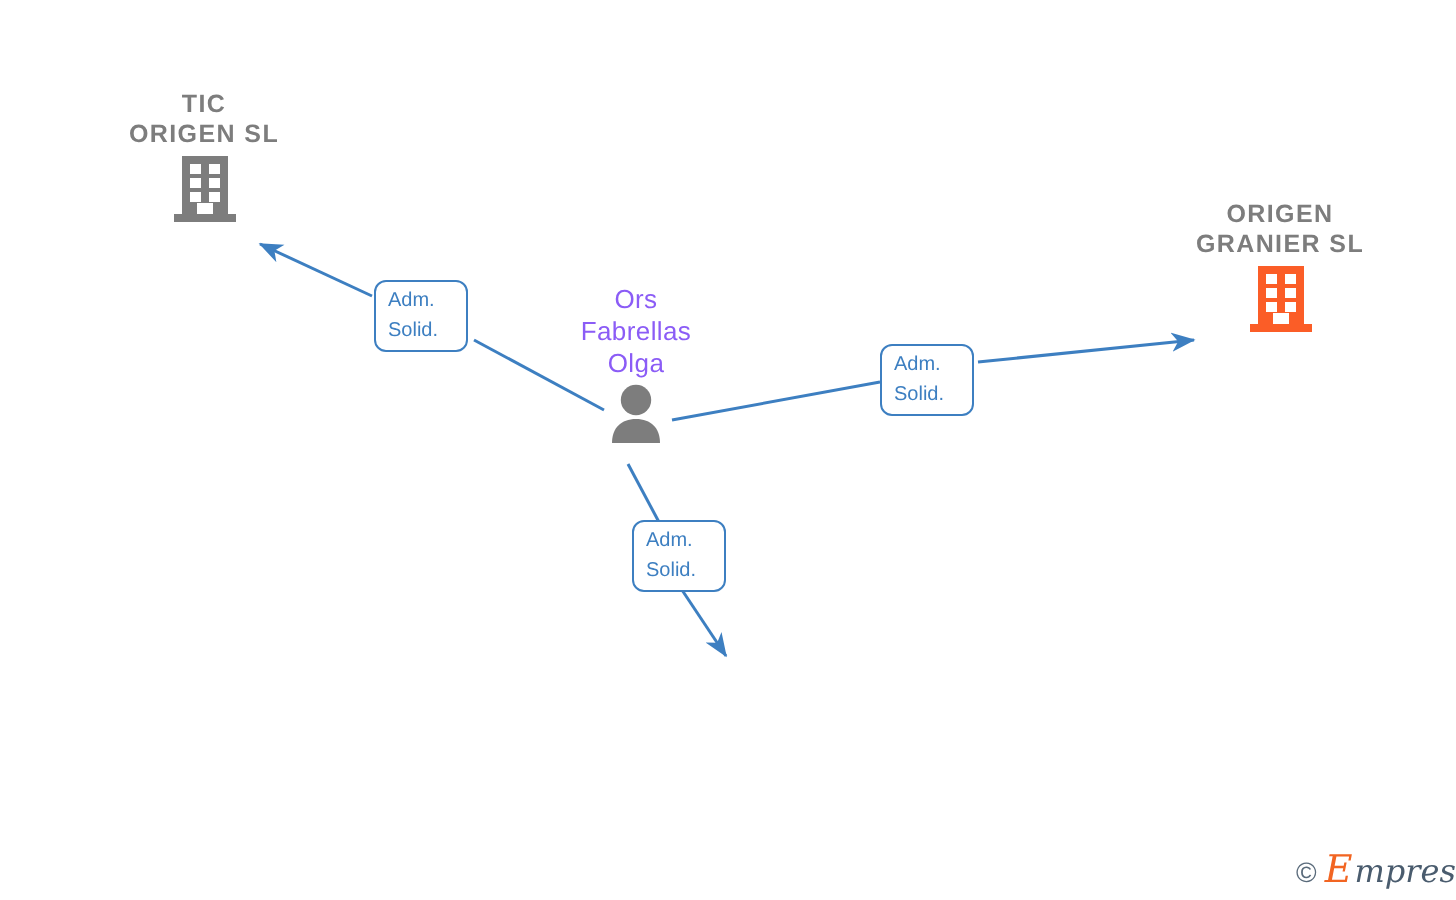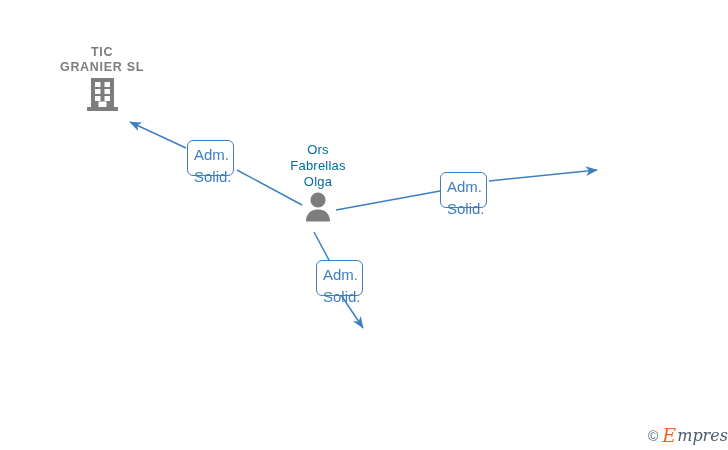--- a/index.html
+++ b/index.html
@@ -33,33 +33,33 @@
     color: #7d7d7d;
     font-size: 12.5px;
     letter-spacing: 0.7px;
     white-space: pre-line;
     font-weight: bold;
   }
   .node-label.person {
     font-weight: normal;
     letter-spacing: 0.2px;
     font-size: 13px;
-    color: #0369a1;
+    color: #8b5cf6;
   }
   .node-icon {
     display: block;
     margin: 0 auto;
   }
   .edge-label {
     position: absolute;
     border: 1.6px solid #3d7fc1;
     border-radius: 6px;
     background: #ffffff;
     color: #3d7fc1;
-    font-size: 15px;
+    font-size: 10px;
     line-height: 1.45;
     padding: 3px 6px 16px 6px;
     text-align: left;
     white-space: pre-line;
     box-sizing: border-box;
   }
   #watermark {
     position: absolute;
     display: flex;
     align-items: center;
@@ -105,36 +105,53 @@
 
     <line x1="489" y1="181" x2="597" y2="170" stroke="#3d7fc1" stroke-width="1.5" marker-end="url(#arrowblue)"></line>
 
     <line x1="314" y1="232" x2="330" y2="262" stroke="#3d7fc1" stroke-width="1.5"></line>
 
     <line x1="341" y1="295" x2="363" y2="328" stroke="#3d7fc1" stroke-width="1.5" marker-end="url(#arrowblue)"></line>
   </svg>
 
   <div class="node" style="left:42px; top:45px; width:120px;">
     <div class="node-label">TIC
-GRANIER  SL</div>
+ORIGEN  SL</div>
     <span class="node-icon">
       <svg width="33" height="36" viewBox="0 0 33 36" xmlns="http://www.w3.org/2000/svg">
         <rect x="5" y="2" width="23" height="29" fill="#7d7d7d"></rect>
         <rect x="1" y="31" width="31" height="4" fill="#7d7d7d"></rect>
         <rect x="9" y="6" width="5.5" height="5" fill="#ffffff"></rect>
         <rect x="18.5" y="6" width="5.5" height="5" fill="#ffffff"></rect>
         <rect x="9" y="13" width="5.5" height="5" fill="#ffffff"></rect>
         <rect x="18.5" y="13" width="5.5" height="5" fill="#ffffff"></rect>
         <rect x="9" y="20" width="5.5" height="5" fill="#ffffff"></rect>
         <rect x="18.5" y="20" width="5.5" height="5" fill="#ffffff"></rect>
         <rect x="12.5" y="25.5" width="8" height="5.5" fill="#ffffff"></rect>
       </svg>
     </span>
   </div>
 
+  <div class="node" style="left:570px; top:100px; width:140px;">
+    <div class="node-label">ORIGEN
+GRANIER  SL</div>
+    <span class="node-icon">
+      <svg width="33" height="36" viewBox="0 0 33 36" xmlns="http://www.w3.org/2000/svg">
+        <rect x="5" y="2" width="23" height="29" fill="#fb5d27"></rect>
+        <rect x="1" y="31" width="31" height="4" fill="#fb5d27"></rect>
+        <rect x="9" y="6" width="5.5" height="5" fill="#ffffff"></rect>
+        <rect x="18.5" y="6" width="5.5" height="5" fill="#ffffff"></rect>
+        <rect x="9" y="13" width="5.5" height="5" fill="#ffffff"></rect>
+        <rect x="18.5" y="13" width="5.5" height="5" fill="#ffffff"></rect>
+        <rect x="9" y="20" width="5.5" height="5" fill="#ffffff"></rect>
+        <rect x="18.5" y="20" width="5.5" height="5" fill="#ffffff"></rect>
+        <rect x="12.5" y="25.5" width="8" height="5.5" fill="#ffffff"></rect>
+      </svg>
+    </span>
+  </div>
 
   <div class="node" style="left:258px; top:142px; width:120px;">
     <div class="node-label person">Ors
 Fabrellas
 Olga</div>
     <span class="node-icon">
       <svg width="32" height="32" viewBox="0 0 32 32" xmlns="http://www.w3.org/2000/svg">
         <circle cx="16" cy="10" r="7.6" fill="#7d7d7d"></circle>
         <path d="M16,19.5 C8.5,19.5 4,24 4,31.5 L28,31.5 C28,24 23.5,19.5 16,19.5 Z" fill="#7d7d7d"></path>
       </svg>

